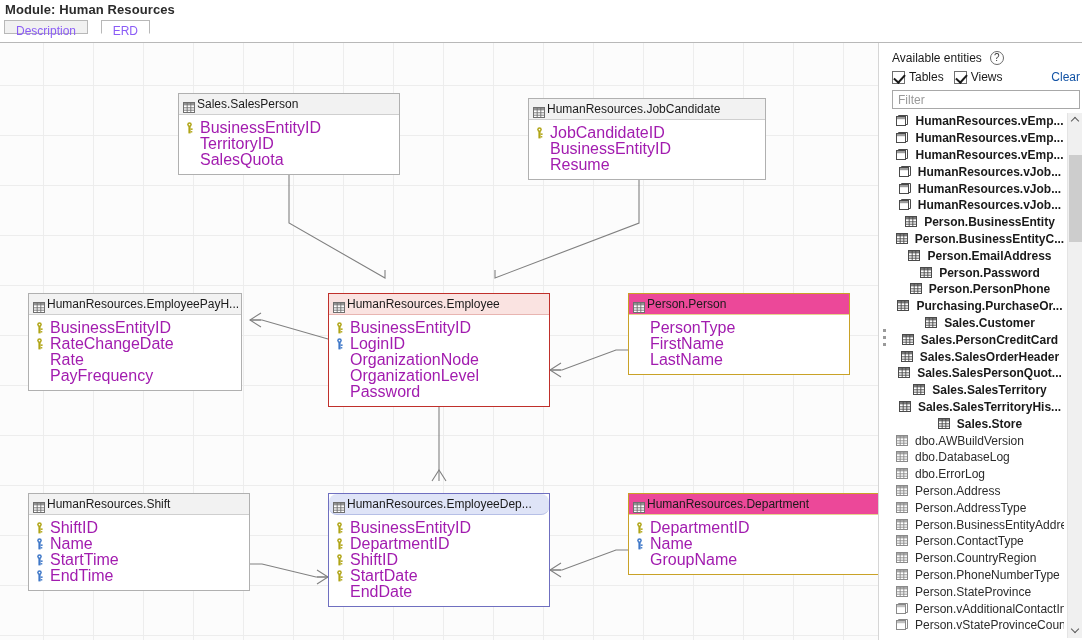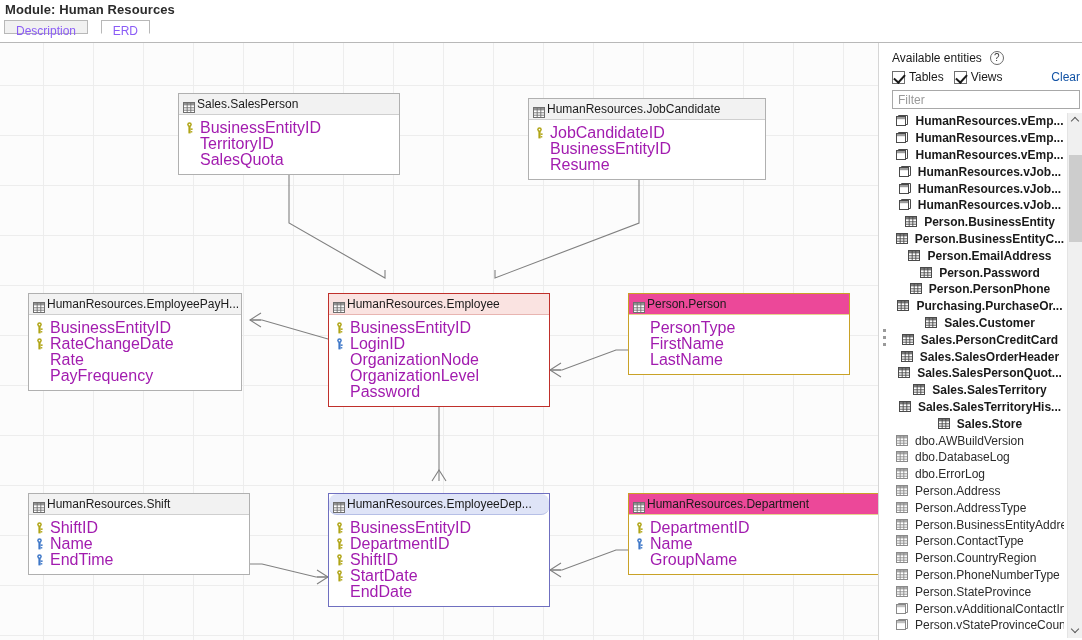--- a/index.html
+++ b/index.html
@@ -521,20 +521,32 @@
           <div class="field">
             <span class="keyslot">
               <svg viewBox="0 0 9 12" width="9" height="12">
                 <circle cx="4.5" cy="2.6" r="2.3" fill="#3f78c8"></circle>
                 <rect x="3.4" y="3.8" width="2.2" height="7.6" fill="#3f78c8"></rect>
                 <rect x="5.6" y="6.4" width="2.0" height="1.5" fill="#3f78c8"></rect>
                 <rect x="5.6" y="9.1" width="1.7" height="1.4" fill="#3f78c8"></rect>
                 <circle cx="4.5" cy="2.6" r="0.85" fill="#ffffff"></circle>
               </svg>
             </span>
+            <span class="fname">StartTime</span>
+          </div>
+          <div class="field">
+            <span class="keyslot">
+              <svg viewBox="0 0 9 12" width="9" height="12">
+                <circle cx="4.5" cy="2.6" r="2.3" fill="#3f78c8"></circle>
+                <rect x="3.4" y="3.8" width="2.2" height="7.6" fill="#3f78c8"></rect>
+                <rect x="5.6" y="6.4" width="2.0" height="1.5" fill="#3f78c8"></rect>
+                <rect x="5.6" y="9.1" width="1.7" height="1.4" fill="#3f78c8"></rect>
+                <circle cx="4.5" cy="2.6" r="0.85" fill="#ffffff"></circle>
+              </svg>
+            </span>
             <span class="fname">EndTime</span>
           </div>
         </div>
       </div>
       <div class="entity sel-blue" style="left: 328px; top: 427px; width: 222px;">
         <div class="entity-header">
           <span class="tbl-icon"><svg viewBox="0 0 12 11" width="12" height="11">
               <rect x="0.5" y="0.5" width="11" height="10" fill="#fff" stroke="#6f6f6f" stroke-width="1"></rect>
               <rect x="1" y="1" width="10" height="2.4" fill="#6f6f6f" opacity="0.75"></rect>
               <line x1="4.2" y1="1" x2="4.2" y2="10.5" stroke="#6f6f6f" stroke-width="0.9"></line>

